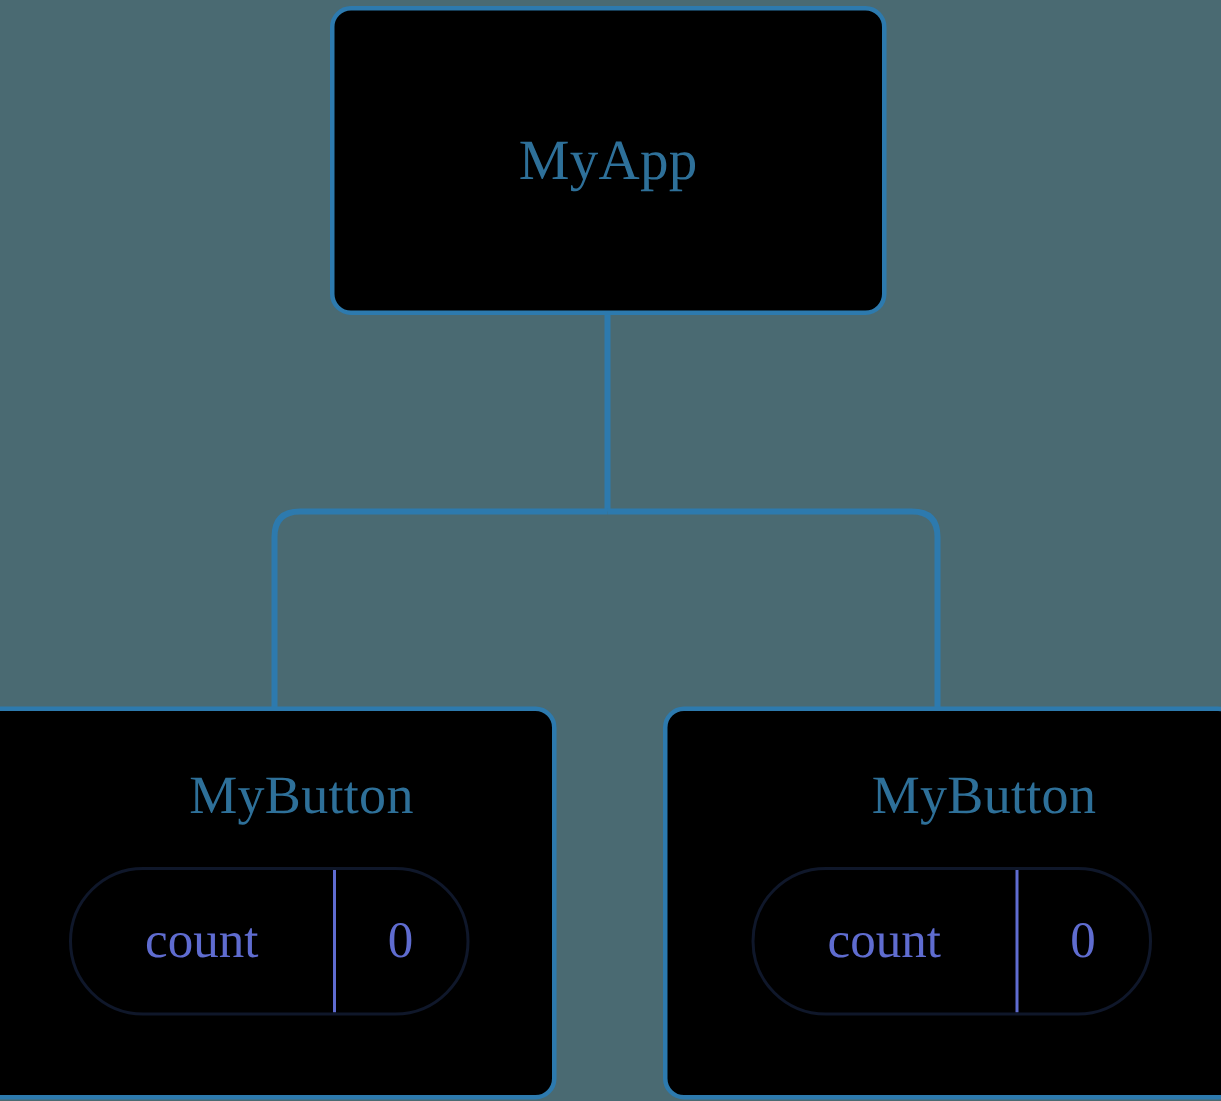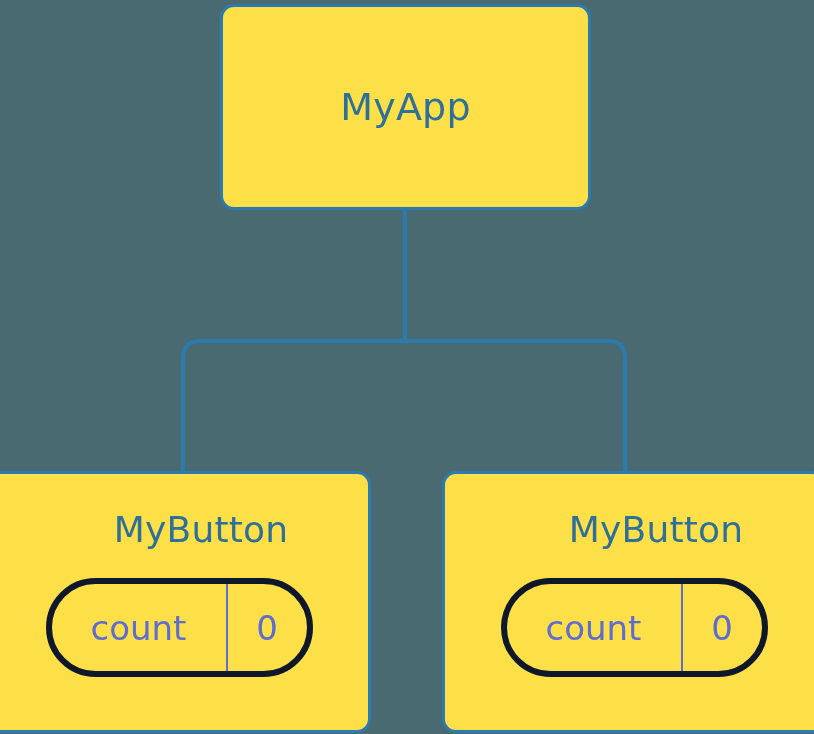--- a/index.html
+++ b/index.html
@@ -30,26 +30,27 @@
     width: 814px;
     height: 734px;
     z-index: 1;
   }
 
   
   .node {
     position: absolute;
     z-index: 2;
     box-sizing: border-box;
-    background: #fde047;
+    background: #000000;
     border: 3px solid #2d7aae;
     border-radius: 14px;
     display: flex;
     flex-direction: column;
     align-items: center;
+    font-family: Liberation Serif, serif;
   }
 
   .node-title {
     color: #2e7099;
     font-weight: 400;
     letter-spacing: 0.2px;
     white-space: nowrap;
   }
 
   
@@ -80,21 +81,21 @@
     line-height: 1;
     margin-left: 44px;
   }
 
   
   .state-pill {
     margin-top: 30px;
     box-sizing: border-box;
     width: 267px;
     height: 99px;
-    border: 6px solid #0f172a;
+    border: 2px solid #0f172a;
     border-radius: 52px;
     display: flex;
     align-items: stretch;
     overflow: hidden;
   }
   .state-key,
   .state-val {
     display: flex;
     align-items: center;
     justify-content: center;

